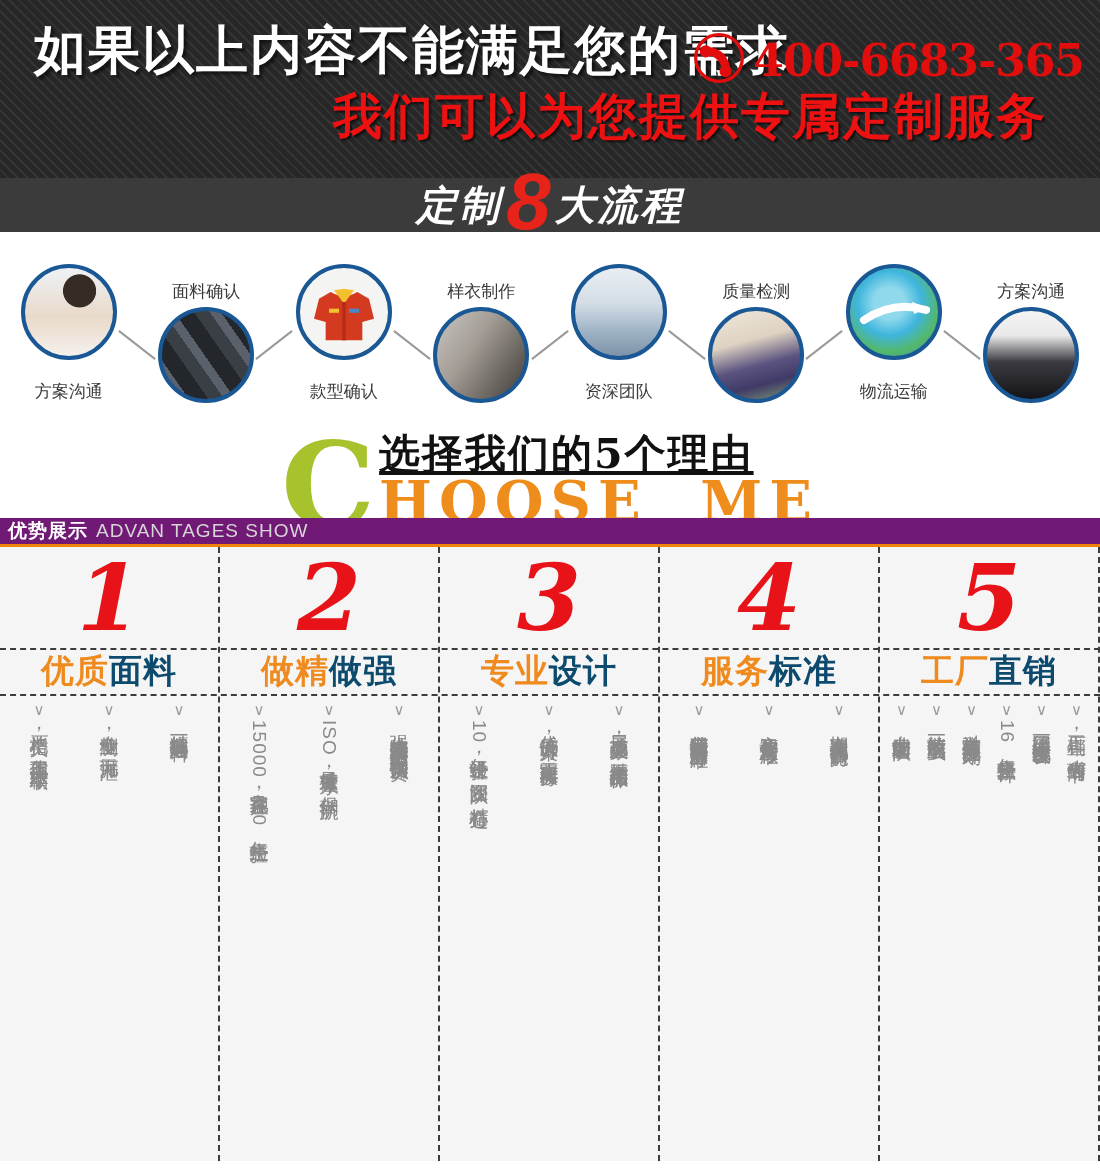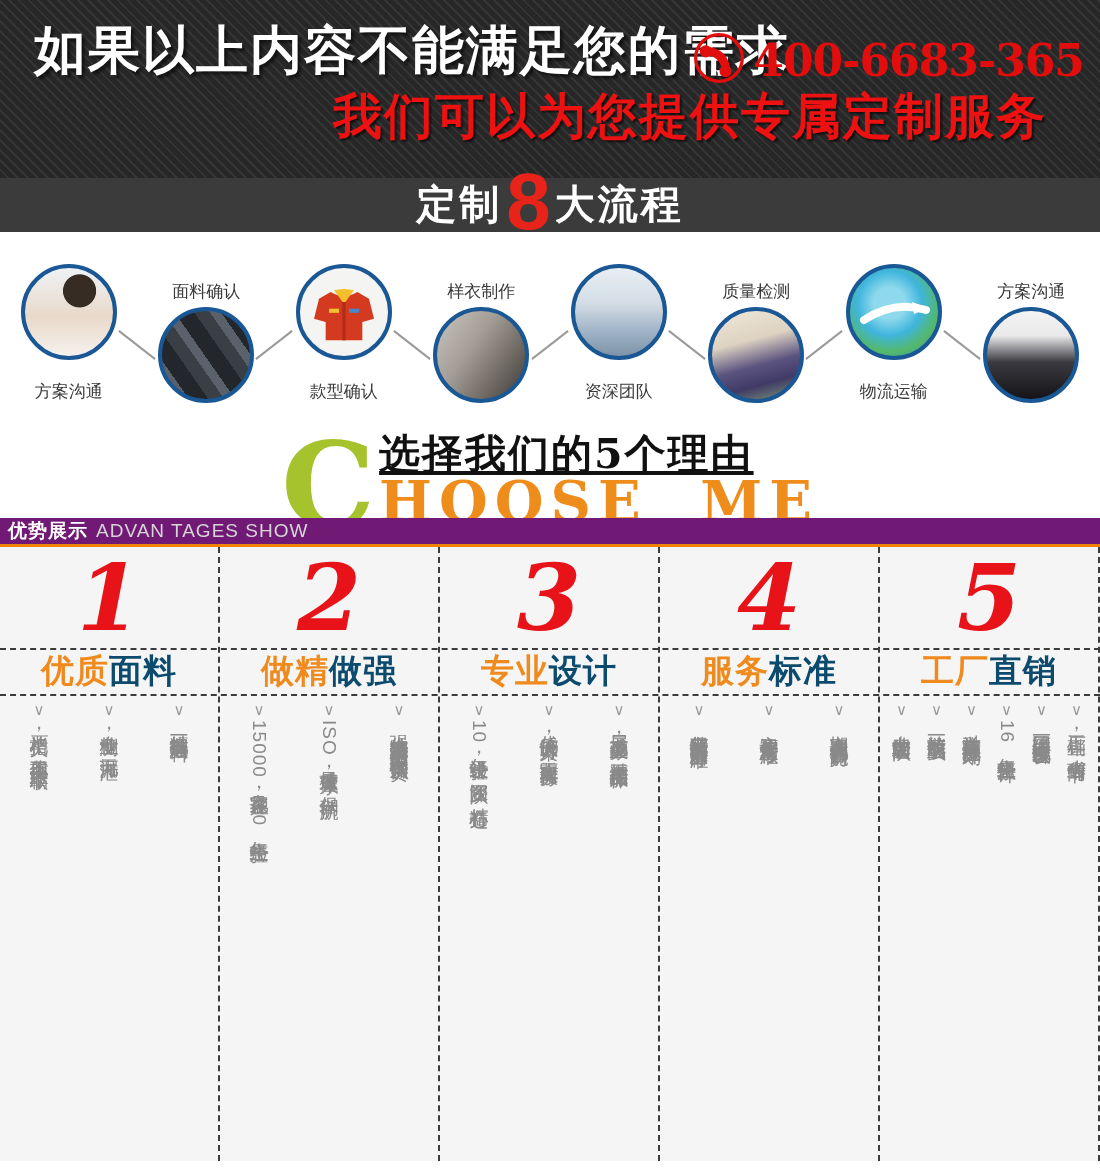--- a/index.html
+++ b/index.html
@@ -11,21 +11,21 @@
   .banner-tex{position:absolute;left:0;top:0;right:0;height:178px;
       background:repeating-linear-gradient(45deg,#272727 0px,#272727 5px,#353535 5px,#353535 7px);}
   .banner-title{position:absolute;left:34px;top:22px;color:#ffffff;font-weight:900;
       font-size:52px;line-height:1.1;letter-spacing:2px;text-shadow:3px 3px 3px rgba(0,0,0,.55);}
   .phone-wrap{position:absolute;right:16px;top:30px;display:flex;align-items:center;gap:6px;}
   .phone-num{color:#e20d0d;font-family:"DejaVu Serif", serif;font-weight:bold;
       font-size:44px;letter-spacing:-1px;text-align:center;}
   .banner-sub{position:absolute;left:333px;top:90px;color:#ee1111;font-weight:900;
       font-size:49px;line-height:1.1;letter-spacing:2px;text-shadow:2px 2px 2px rgba(0,0,0,.6);}
   .ribbon{position:absolute;left:0;right:0;bottom:0;height:54px;background:#3b3b3b;
-      display:flex;align-items:flex-end;justify-content:center;}
+      display:flex;align-items:flex-start;justify-content:center;font-style:italic;}
   .ribbon .rtxt{color:#ffffff;font-weight:900;font-size:40px;letter-spacing:3px;}
   .ribbon .rnum{color:#e8231a;font-weight:900;font-size:80px;line-height:54px;margin:0 4px;
       position:relative;top:-3px;}
 
   
   .process{position:relative;height:200px;background:#ffffff;display:flex;padding:0;}
   .step{flex:1;position:relative;}
   .photo{position:absolute;left:50%;transform:translateX(-50%);width:96px;height:96px;
       border-radius:50%;border:4px solid #1a5795;box-sizing:border-box;overflow:hidden;}
   .step-high .photo{top:32px;}

